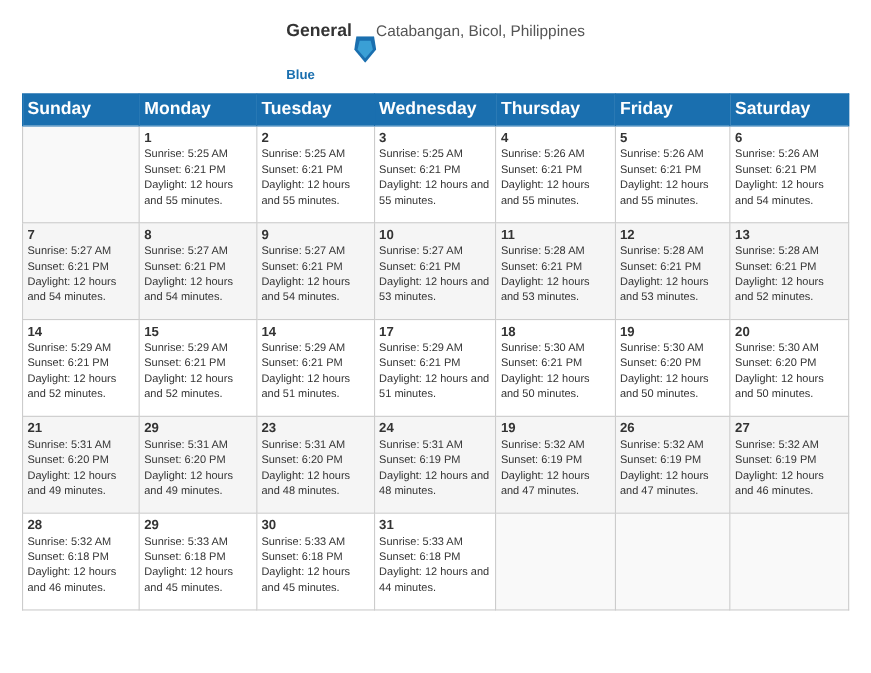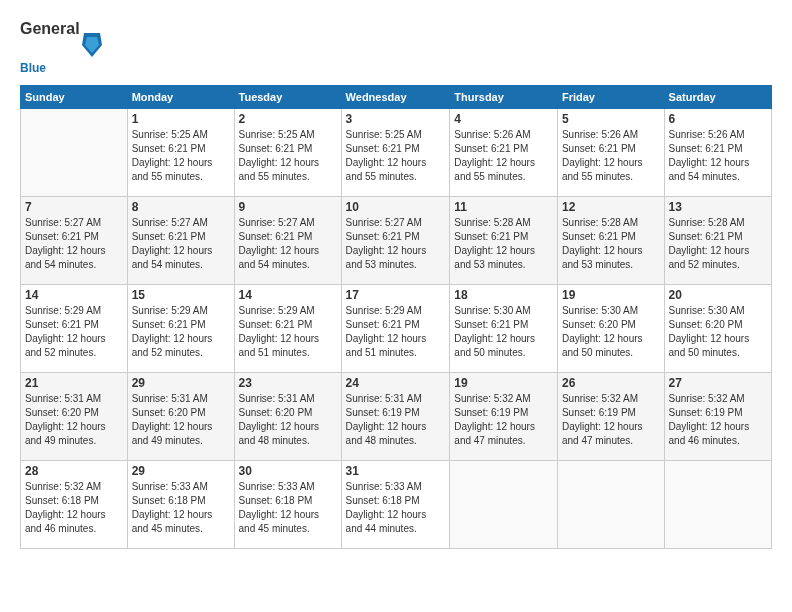--- a/index.html
+++ b/index.html
@@ -11,21 +11,21 @@
       overflow: hidden;
     }
     .page {
       width: 792px;
       height: 612px;
       padding: 20px 20px 10px 20px;
       background: #fff;
     }
     .header {
       display: flex;
-      justify-content: space-between;
+      justify-content: center;
       align-items: flex-start;
       margin-bottom: 10px;
     }
     .logo {
       display: flex;
       align-items: center;
     }
     .logo-text {
       display: flex;
       flex-direction: column;
@@ -64,21 +64,21 @@
     .calendar-table {
       width: 100%;
       border-collapse: collapse;
       font-size: 11px;
     }
     .calendar-table th {
       background: #1a6faf;
       color: #fff;
       padding: 5px 4px;
       text-align: left;
-      font-size: 11px;
+      font-size: 16px;
       font-weight: bold;
       border: 1px solid #1a6faf;
     }
     .calendar-table td {
       border: 1px solid #ccc;
       vertical-align: top;
       padding: 3px 4px;
       width: 113px;
       height: 88px;
     }
@@ -109,20 +109,21 @@
       <div class="logo-text">
         <span class="logo-general">General</span>
         <span class="logo-blue">Blue</span>
       </div>
       <svg class="logo-icon" viewBox="0 0 20 24" xmlns="http://www.w3.org/2000/svg">
         <path d="M2 0 L18 0 L20 12 L10 24 L0 12 Z" fill="#1a6faf"></path>
         <path d="M5 4 L15 4 L17 12 L10 20 L3 12 Z" fill="#3a9fd5"></path>
       </svg>
     </div>
     <div class="title-section">
+      <div class="location">Catabangan, Bicol, Philippines</div>
     </div>
   </div>
 
   <table class="calendar-table">
     <thead>
       <tr>
       <th>Sunday</th>
           <th>Monday</th>
           <th>Tuesday</th>
           <th>Wednesday</th>

